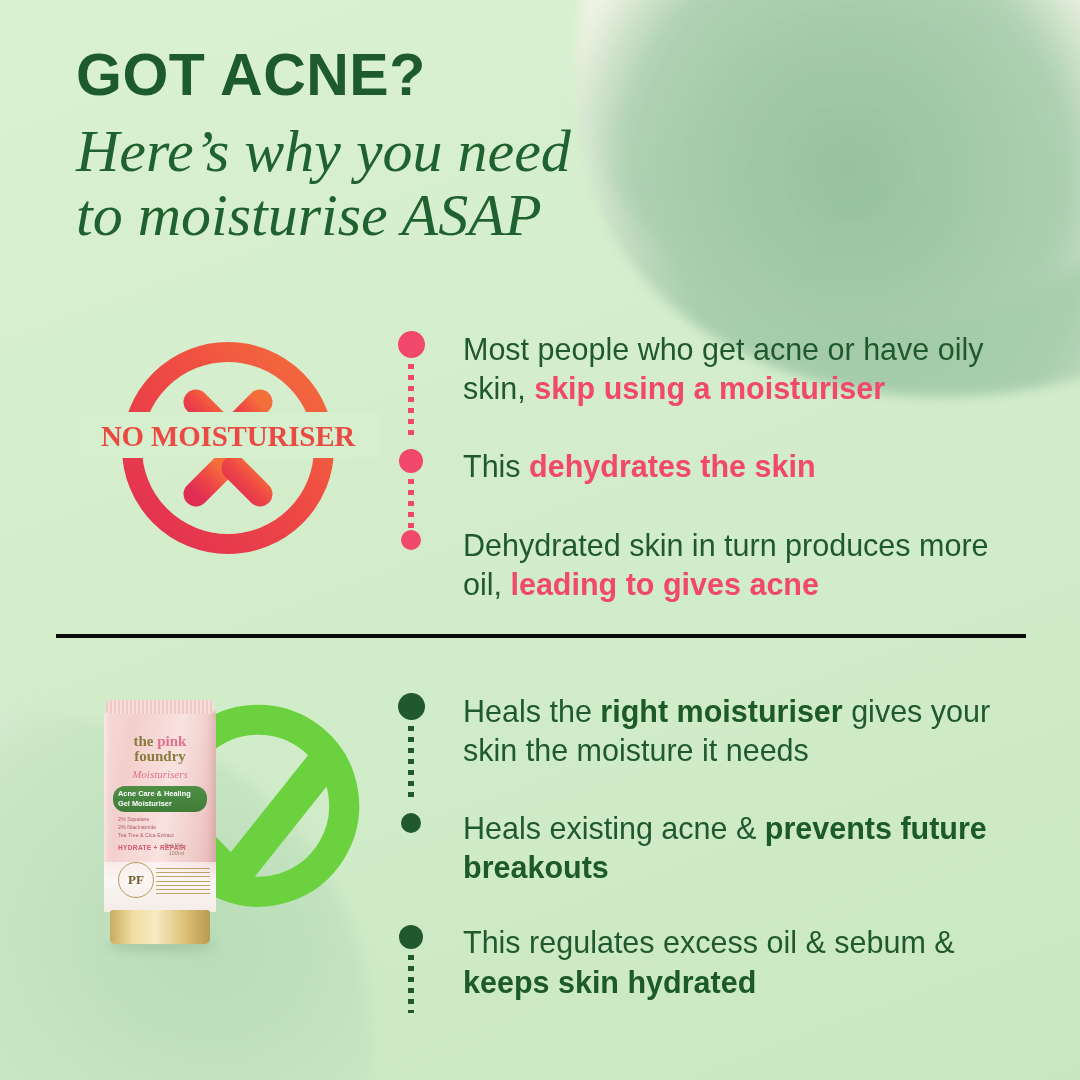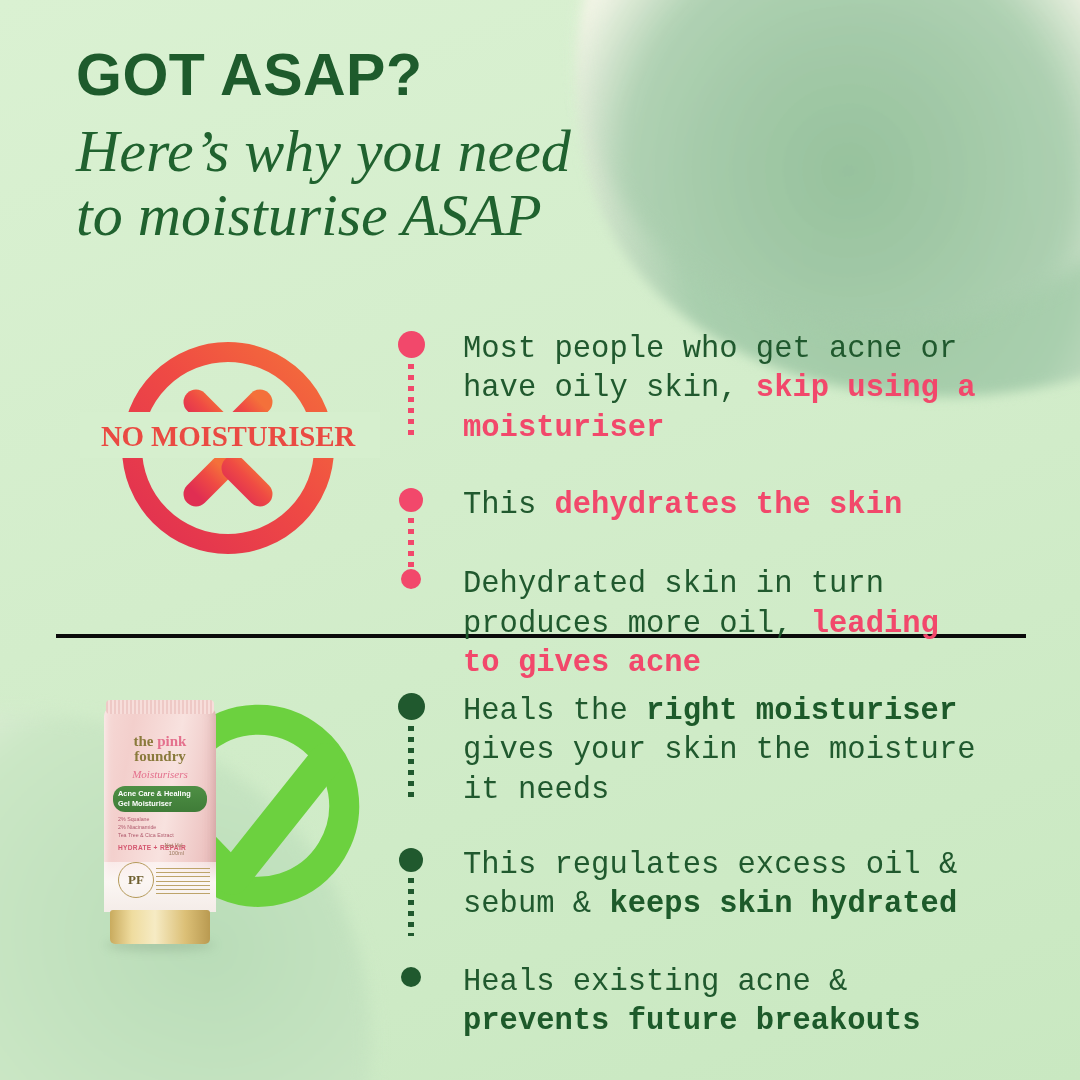--- a/index.html
+++ b/index.html
@@ -40,21 +40,21 @@
   .badge svg{display:block;}
   .badge-label{position:absolute;left:0;top:86px;width:280px;text-align:center;
     font-size:29px;font-weight:bold;color:#ea4a42;letter-spacing:-.2px;
     background:transparent;line-height:1;}
   .badge-band{position:absolute;left:-8px;top:76px;width:300px;height:46px;background:#d6efce;}
 
   
   .bullets{position:absolute;left:398px;}
   .b-pink{top:330px;}
   .b-green{top:692px;}
-  .bitem{position:relative;padding-left:65px;font-family:Liberation Mono, monospace;}
+  .bitem{position:relative;padding-left:65px;}
   .dot{position:absolute;left:0;top:0;border-radius:50%;}
   .conn{position:absolute;left:0;width:6px;}
   .btext{font-size:30.5px;line-height:1.29;color:#20592e;max-width:530px;}
   .b-pink .btext b{color:#f2486b;font-weight:bold;}
   .b-green .btext b{color:#1d5a2a;font-weight:bold;}
 
   
   .checkwrap{position:absolute;left:170px;top:690px;width:220px;height:240px;}
 
   
@@ -93,21 +93,21 @@
 </head>
 <body>
 
 <div id="canvas">
 
   <div class="swirl-tr"></div>
   <div class="swirl-tr2"></div>
   <div class="swirl-bl"></div>
 
   <div class="headline">
-    <h1 class="h-main">GOT ASAP?</h1>
+    <h1 class="h-main">GOT ACNE?</h1>
     <div class="h-sub">Here’s why you need
 to moisturise ASAP</div>
   </div>
 
   <div class="badge">
     <svg width="280" height="224" viewBox="0 0 280 224">
       <defs>
         <linearGradient id="gradRed" x1="0" y1="1" x2="1" y2="0">
           <stop offset="0%" stop-color="#e02e52"></stop>
           <stop offset="55%" stop-color="#ef4a44"></stop>
@@ -173,24 +173,24 @@
     <div class="tube-seal">PF</div>
     <div class="tube-cap"></div>
   </div>
 
   <div class="bullets b-green" id="list-positive">
       <div class="bitem" style="margin-top: 0px;">
         <span class="dot" style="width: 27px; height: 27px; background: rgb(32, 89, 46); top: 0.5px; left: -0.5px;"></span>
         <span class="conn" style="top: 33.5px; left: 10px; height: 72px; background: repeating-linear-gradient(rgb(32, 89, 46) 0px, rgb(32, 89, 46) 5px, transparent 5px, transparent 11px);"></span>
         <div class="btext"><span>Heals the </span><b>right moisturiser</b><span> gives your skin the moisture it needs</span></div>
       </div>
+      <div class="bitem" style="margin-top: 38px;">
+        <span class="dot" style="width: 20px; height: 20px; background: rgb(32, 89, 46); top: 4px; left: 3px;"></span>
+        <div class="btext"><span>Heals existing acne &amp; </span><b>prevents future breakouts</b></div>
+      </div>
       <div class="bitem" style="margin-top: 36px;">
         <span class="dot" style="width: 24px; height: 24px; background: rgb(32, 89, 46); top: 2px; left: 1px;"></span>
         <span class="conn" style="top: 32px; left: 10px; height: 58px; background: repeating-linear-gradient(rgb(32, 89, 46) 0px, rgb(32, 89, 46) 5px, transparent 5px, transparent 11px);"></span>
         <div class="btext"><span>This regulates excess oil &amp; sebum &amp; </span><b>keeps skin hydrated</b></div>
-      </div>
-      <div class="bitem" style="margin-top: 38px;">
-        <span class="dot" style="width: 20px; height: 20px; background: rgb(32, 89, 46); top: 4px; left: 3px;"></span>
-        <div class="btext"><span>Heals existing acne &amp; </span><b>prevents future breakouts</b></div>
       </div>
     </div>
 
 </div>
 
 </body></html>

